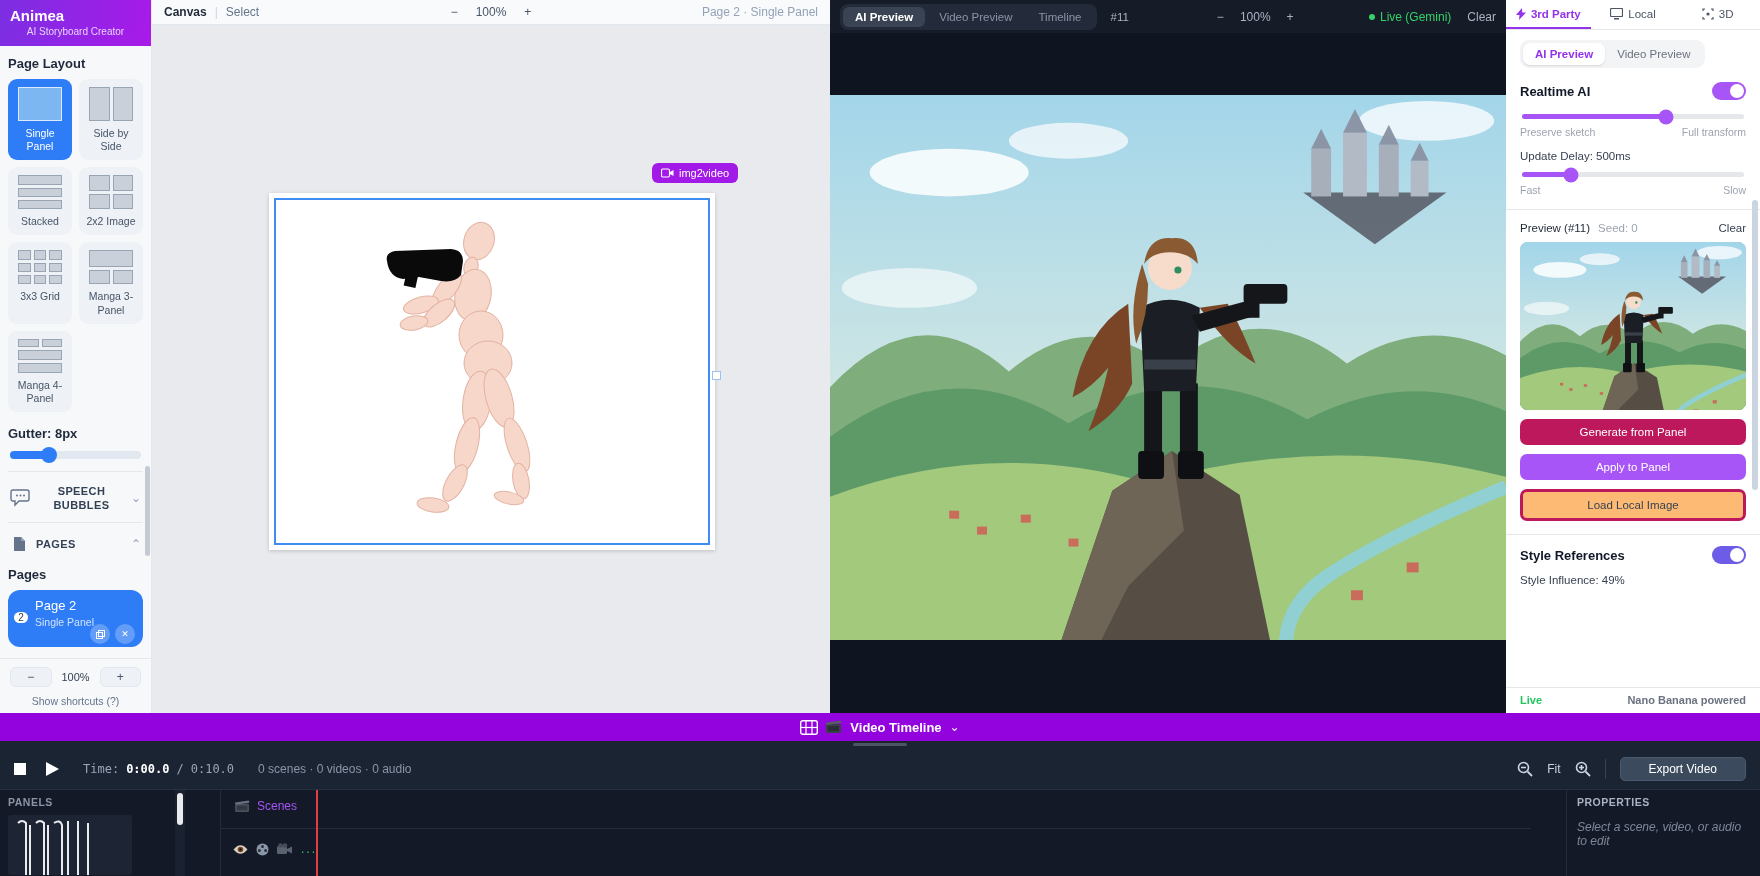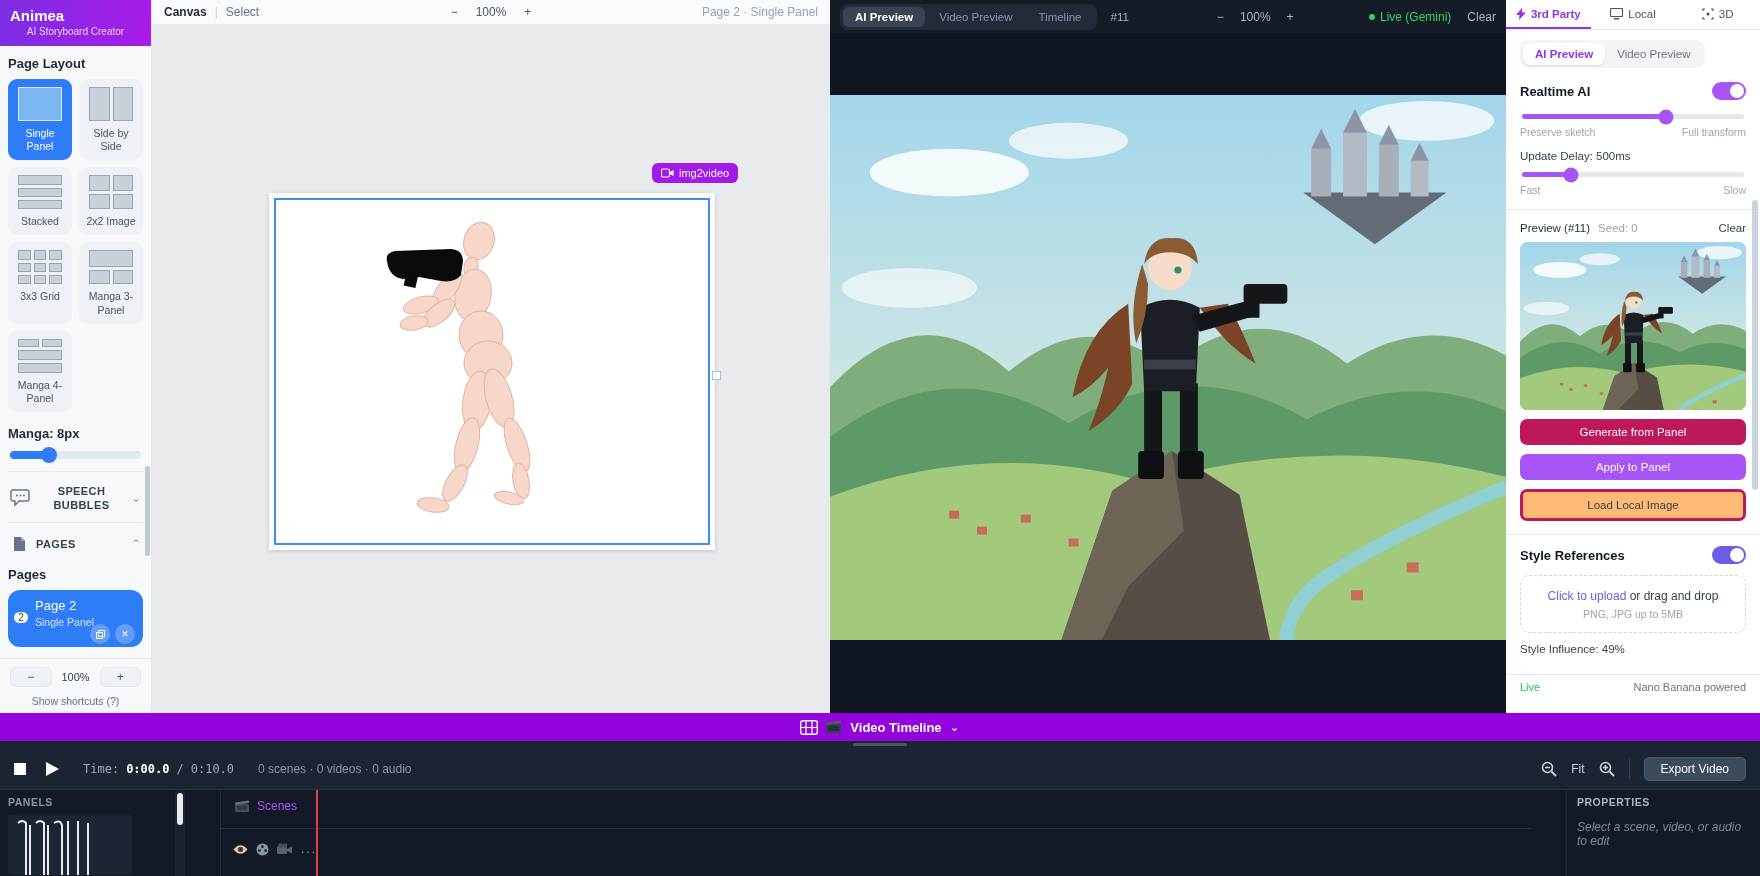--- a/index.html
+++ b/index.html
@@ -96,38 +96,38 @@
   .prevhead .a { color:#1f2937; } .prevhead .b { color:#9ca3af; } .prevhead .c { margin-left:auto; color:#374151; cursor:pointer; }
   .thumb-img { margin-top:8px; width:100%; height:168px; border-radius:8px; overflow:hidden; background:#9db9c9; }
   .btn { display:block; width:100%; border:none; border-radius:7px; padding:7px 0; font-size:11.5px; color:#fff; margin-top:9px; cursor:pointer; font-family:inherit; }
   .b-green { background:#be185d; } .b-purple { background:#a855f7; }
   .b-gray { background:#fdba74; color:#374151; border:3px solid #be185d; }
   .upload { margin-top:11px; border:1.5px dashed #d1d5db; border-radius:9px; padding:13px 6px 12px; text-align:center; cursor:pointer; }
   .upload .l1 { font-size:12px; color:#374151; }
   .upload .l1 .link { color:#6d5ce8; }
   .upload .l2 { font-size:10.5px; color:#9ca3af; margin-top:5px; }
   .influence { font-size:11.5px; color:#374151; margin-top:10px; }
-  .r-footer { border-top:1px solid #e5e7eb; padding:6px 14px 20px; display:flex; justify-content:space-between; font-size:11px; background:#fff; }
+  .r-footer { border-top:1px solid #e5e7eb; padding:6px 14px 7px; display:flex; justify-content:space-between; font-size:11px; background:#fff;font-weight:bold; }
   .r-footer .lv { color:#22c55e; } .r-footer .pw { color:#6b7280; }
   .r-scrollbar { position:absolute; right:2px; top:170px; width:6px; height:290px; background:#cbd5e1; border-radius:3px; }
 
   
   .vt-bar { position:absolute; left:0; top:713px; width:1760px; height:28px; background:#9203dd; display:flex; align-items:center; justify-content:center; gap:8px; color:#fff; cursor:pointer; }
   .vt-bar .t { font-size:13px; font-weight:bold; }
   .vt-strip { position:absolute; left:0; top:741px; width:1760px; height:7px; background:#1c2331; }
   .vt-strip .pill { position:absolute; left:50%; top:2px; transform:translateX(-50%); width:54px; height:3px; border-radius:2px; background:#4b5563; }
   .ctrl-row { position:absolute; left:0; top:748px; width:1760px; height:42px; background:#1b2433; display:flex; align-items:center; padding:0 14px; gap:14px; border-bottom:1px solid #273043; }
   .mono { font-family:"DejaVu Sans Mono", monospace; }
   .timetxt { font-size:12px; color:#9aa5b8; display:flex; gap:7px; }
   .timetxt .cur { color:#fff; font-weight:bold; }
   .counts { font-size:12px; color:#8b95a8; margin-left:10px; }
   .ctrl-right { margin-left:auto; display:flex; align-items:center; gap:14px; }
   .fit { font-size:12px; color:#cbd5e1; cursor:pointer; }
   .vdiv { width:1px; height:20px; background:#36415a; }
-  .export { background:#3c4a5e; border:1px solid #495970; color:#fff; font-size:12px; border-radius:5px; padding:4px 16px; cursor:pointer; font-family:inherit; }
+  .export { background:#3c4a5e; border:1px solid #495970; color:#fff; font-size:12px; border-radius:5px; padding:4px 28px; cursor:pointer; font-family:inherit; }
   .tracks { position:absolute; left:0; top:790px; width:1760px; height:86px; background:#131926; display:flex;gap:35px; }
   .t-panels { width:140px; padding:6px 8px; }
   .t-title { font-size:10.5px; font-weight:bold; letter-spacing:.5px; color:#8b95a8; }
   .t-thumb { margin-top:7px; width:124px; height:60px; background:#1d2534; border-radius:3px; overflow:hidden; }
   .t-sbar { width:10px; background:#1a2130; position:relative; }
   .t-sbar .th { position:absolute; left:2px; top:3px; width:6px; height:32px; border-radius:3px; background:#e8eaee; }
   .t-main { flex:1; position:relative; border-left:1px solid #232c3e; }
   .scene-row { display:flex; align-items:center; gap:7px; padding:9px 0 0 14px; font-size:12px; color:#a855f7; }
   .hline { position:absolute; left:0; right:0; top:38px; height:1px; background:#232c3e; }
   .iconrow { position:absolute; left:12px; top:52px; display:flex; align-items:center; gap:8px; }
@@ -291,21 +291,21 @@
                   <div class="cell"></div>
                   <div class="cell"></div>
                 </div>
                 <div class="cell"></div>
                 <div class="cell"></div>
               </div>
             </div>
           <div class="lbl">Manga 4-Panel</div>
         </div>
       </div>
-      <div class="sb-h" style="margin-top:14px">Manga: 8px</div>
+      <div class="sb-h" style="margin-top:14px">Gutter: 8px</div>
       <div class="slider blue">
         <div class="fill" style="width:30%"></div>
           <div class="thumb" style="left:30%"></div>
       </div>
       <div class="sb-row">
         <svg class="ic" width="22" height="20" viewBox="0 0 22 20">
             <path d="M3 2 h14 a2 2 0 0 1 2 2 v7 a2 2 0 0 1 -2 2 h-8 l-4 4 v-4 h-2 a2 2 0 0 1 -2 -2 v-7 a2 2 0 0 1 2 -2 z" fill="none" stroke="#64748b" stroke-width="1.4"></path>
             <circle cx="7" cy="7.5" r="1" fill="#64748b"></circle>
             <circle cx="10.5" cy="7.5" r="1" fill="#64748b"></circle>
             <circle cx="14" cy="7.5" r="1" fill="#64748b"></circle>
@@ -499,24 +499,20 @@
       </div>
       <button class="btn b-green">Generate from Panel</button>
       <button class="btn b-purple">Apply to Panel</button>
       <button class="btn b-gray">Load Local Image</button>
       <div class="divider"></div>
       <div class="rt-row" style="margin-top:11px">
         <span class="h">Style References</span>
         <div class="toggle t-indigo">
             <div class="knob"></div>
           </div>
-      </div>
-      <div class="upload">
-        <div class="l1"><span class="link">Click to upload</span><span> or drag and drop</span></div>
-        <div class="l2">PNG, JPG up to 5MB</div>
       </div>
       <div class="influence">Style Influence: 49%</div>
       <div class="r-scrollbar"></div>
     </div>
     <div class="r-footer">
       <span class="lv">Live</span>
       <span class="pw">Nano Banana powered</span>
     </div>
   </div>
 

